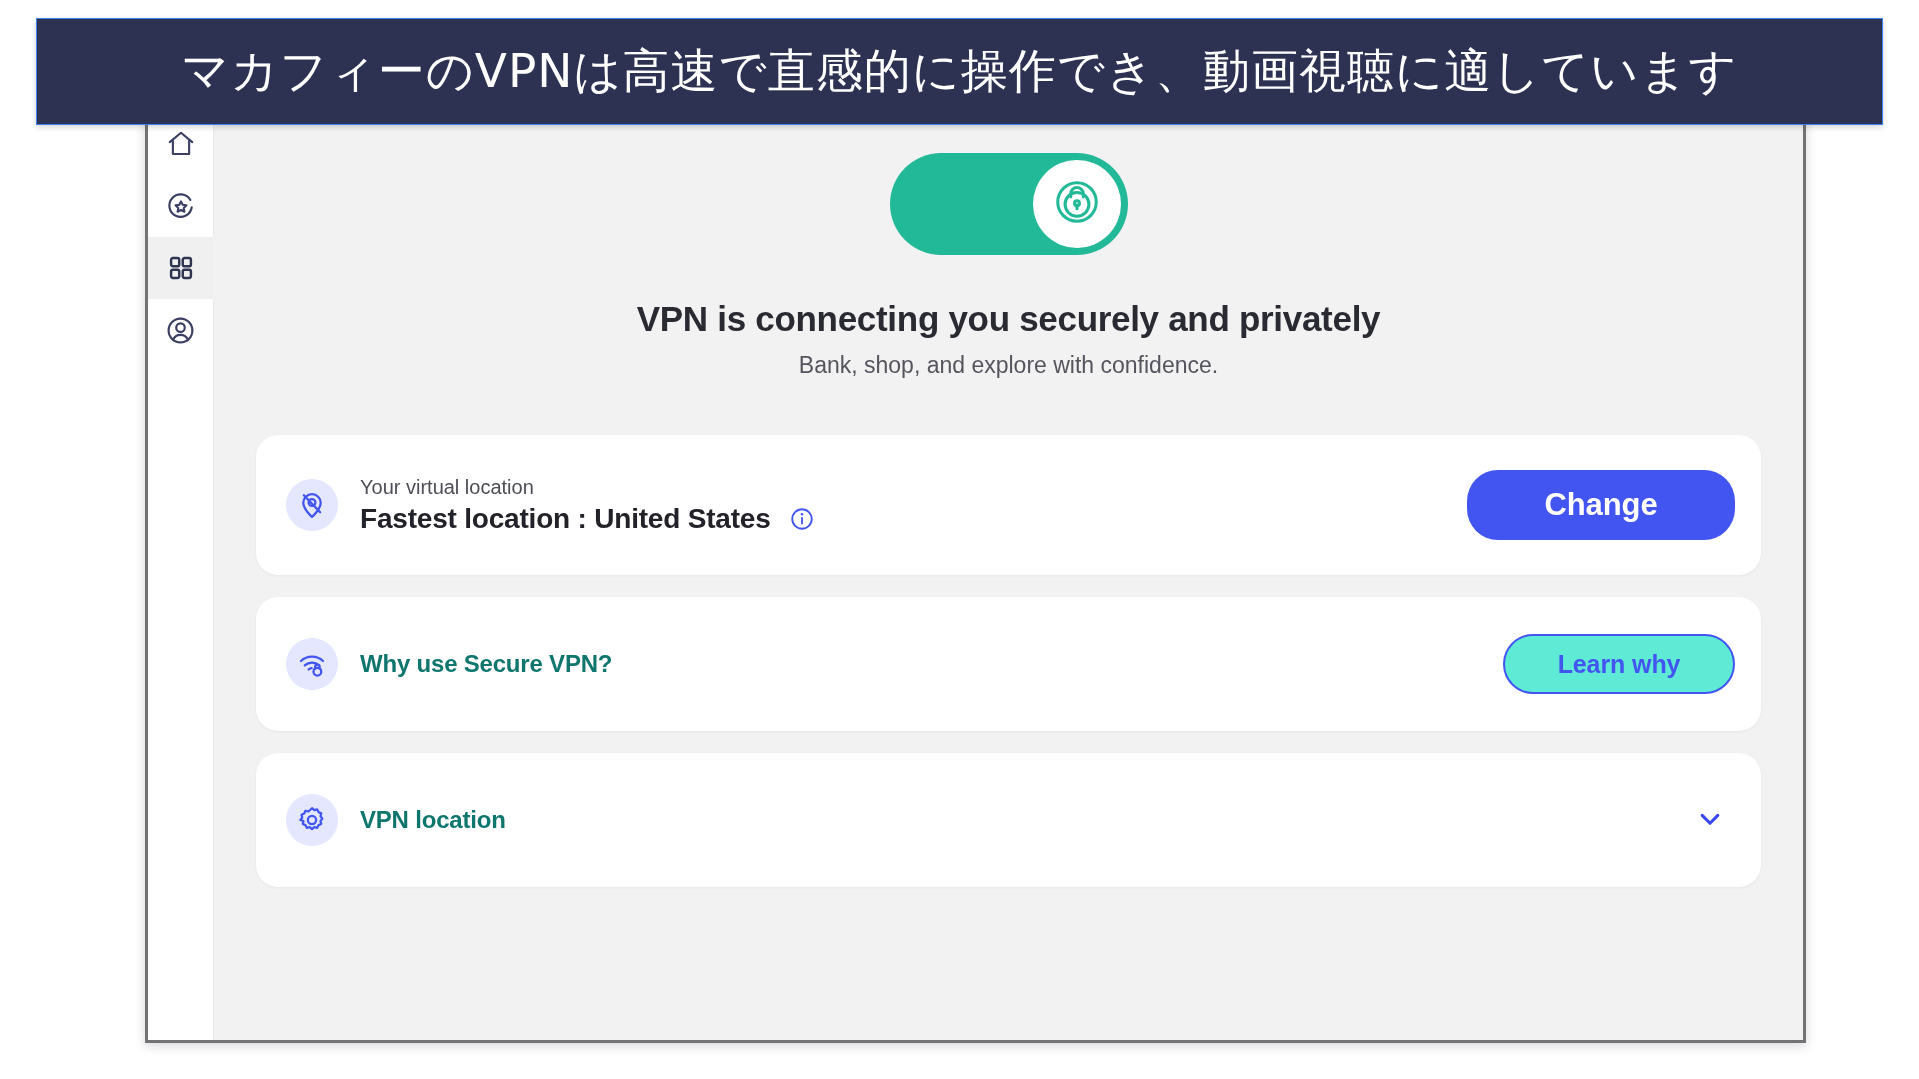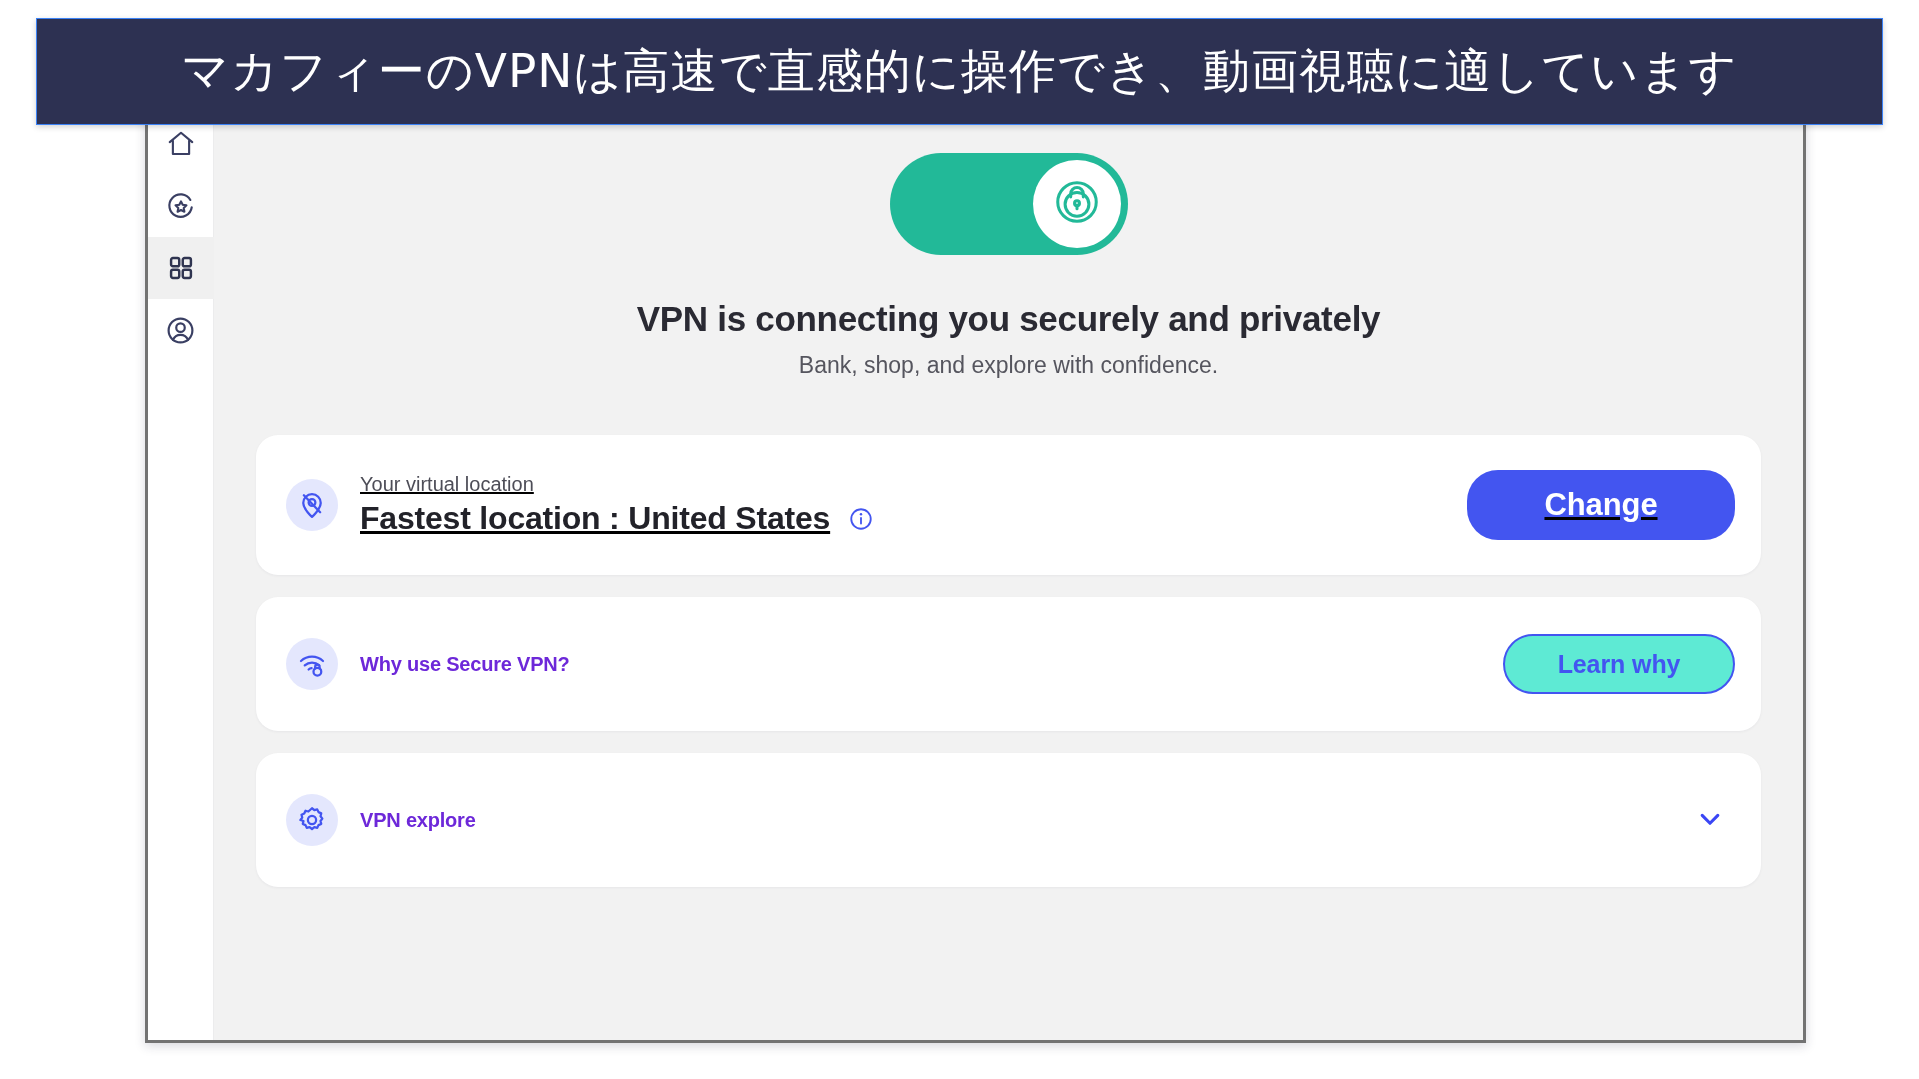--- a/index.html
+++ b/index.html
@@ -115,21 +115,21 @@
   .card {
     background: #ffffff;
     border-radius: 22px;
     display: flex;
     align-items: center;
     padding: 0 26px 0 30px;
     box-shadow: 0 1px 3px rgba(20,20,50,0.05);
   }
   .card + .card { margin-top: 22px; }
 
-  .card-location { height: 140px; text-decoration: underline; }
+  .card-location { height: 140px; }
   .card-why      { height: 134px; }
   .card-settings { height: 134px; }
 
   .icon-bubble {
     width: 52px;
     height: 52px;
     min-width: 52px;
     border-radius: 50%;
     background: #e4e7fd;
     display: flex;
@@ -139,31 +139,31 @@
 
   .card-text { margin-left: 22px; flex: 1; }
 
   .loc-label {
     font-size: 20px;
     color: #4d4d57;
     margin-bottom: 4px;
   }
   .loc-value-row { display: flex; align-items: center; }
   .loc-value {
-    font-size: 32px;
+    font-size: 28px;
     font-weight: bold;
     color: #222229;
     letter-spacing: -0.2px;
   }
   .info-icon { margin-left: 18px; display: flex; align-items: center; }
 
   .card-title {
-    font-size: 20px;
+    font-size: 24px;
     font-weight: bold;
-    color: #6d28d9;
+    color: #0f766e;
     letter-spacing: -0.2px;
   }
 
   
   .btn {
     border: none;
     cursor: pointer;
     font-family: inherit;
     font-weight: bold;
     white-space: nowrap;
@@ -335,21 +335,21 @@
         </div>
 
         <div class="card card-settings">
           <span class="icon-bubble">
             <svg width="30" height="30" viewBox="0 0 24 24" fill="none" stroke="#4355f0" stroke-width="1.8" stroke-linecap="round" stroke-linejoin="round">
               <circle cx="12" cy="12" r="3.3"></circle>
               <path d="M12 2.6l1.9 1.5 2.3-.6 1 2.2 2.2 1-.6 2.3 1.5 1.9-1.5 1.9.6 2.3-2.2 1-1 2.2-2.3-.6-1.9 1.5-1.9-1.5-2.3.6-1-2.2-2.2-1 .6-2.3L2.7 12l1.5-1.9-.6-2.3 2.2-1 1-2.2 2.3.6z"></path>
             </svg>
           </span>
           <div class="card-text">
-            <div class="card-title">VPN explore</div>
+            <div class="card-title">VPN location</div>
           </div>
           <button class="chevron-btn">
             <span>
               <svg width="34" height="34" viewBox="0 0 24 24" fill="none" stroke="#3a46f5" stroke-width="2.2" stroke-linecap="round" stroke-linejoin="round">
                 <path d="M6.5 9.5 12 15l5.5-5.5"></path>
               </svg>
             </span>
           </button>
         </div>
 

